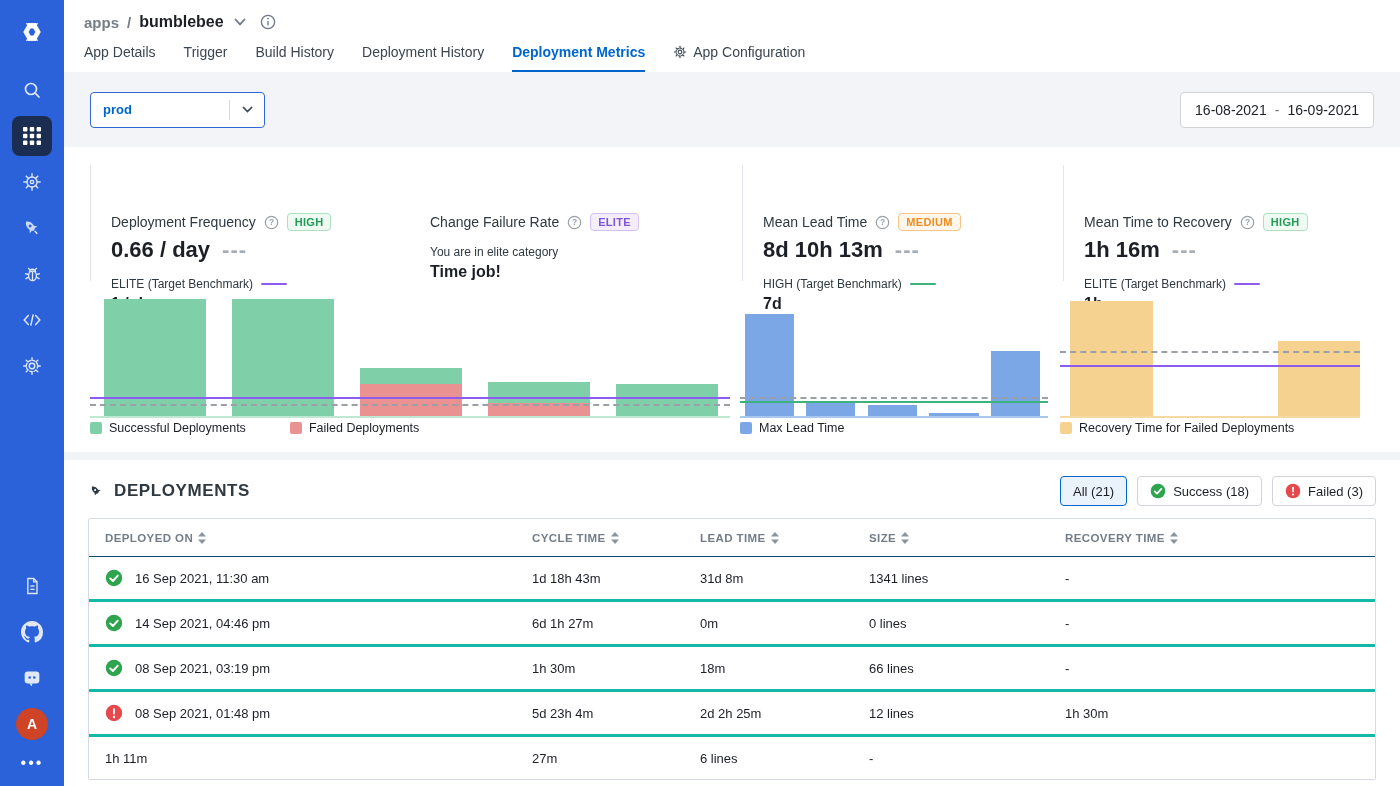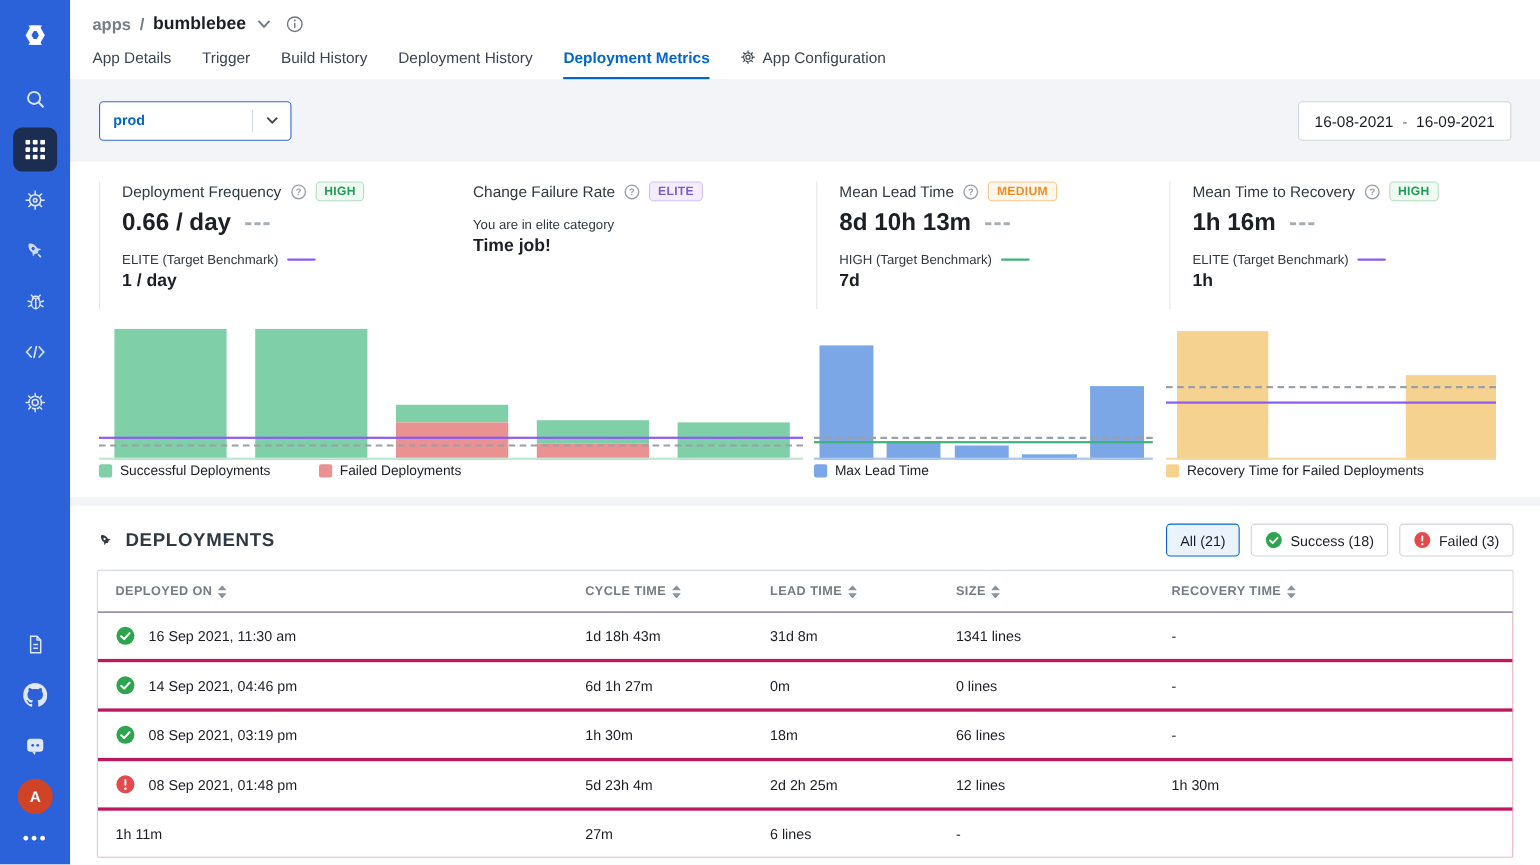--- a/index.html
+++ b/index.html
@@ -35,21 +35,21 @@
   .env-select .env-val { flex:1; padding-left:12px; color:#0066cc; font-size:13px; font-weight:700; }
   .env-select .sep { width:1px; height:20px; background:#d5dae1; }
   .env-select .chev { width:34px; display:flex; align-items:center; justify-content:center; }
   .daterange { height:36px; background:#fff; border:1px solid #d0d4d9; border-radius:4px; padding:0 14px; display:flex; align-items:center; gap:8px; font-size:14px; color:#1c1f26; cursor:pointer; }
 
   
   .metrics { background:#fff; padding:18px 26px 14px; }
   .cards { display:grid; grid-template-columns:320px 332px 321px 311px; }
   .card { padding:0 18px 0 20px; height:116px; }
   .card.bl { border-left:1px solid #e3e7ec; }
-  .card-top { display:flex; align-items:center; gap:8px; }
+  .card-top { display:flex; align-items:center; gap:8px;margin-top:48px; }
   .card-title { font-size:14px; color:#2f3941; }
   .badge { font-size:11px; font-weight:700; padding:2px 7px; border-radius:4px; border:1px solid; letter-spacing:.3px; }
   .badge.green { color:#1f9d55; background:#effaf2; border-color:#afe0bd; }
   .badge.purple { color:#7e57d6; background:#f4eefc; border-color:#d3bff2; }
   .badge.orange { color:#ef8d1e; background:#fff7ec; border-color:#f6c689; }
   .card-value { margin-top:6px; font-size:22px; font-weight:700; color:#1c1f26; display:flex; align-items:center; gap:12px; }
   .card-dashes { color:#a6adb5; font-weight:700; letter-spacing:1px; }
   .bench-label { margin-top:14px; font-size:12px; color:#2f3941; display:flex; align-items:center; gap:8px; }
   .bench-line { width:26px; height:2px; border-radius:1px; }
   .bench-value { margin-top:4px; font-size:16px; font-weight:700; }
@@ -73,21 +73,21 @@
   .dep-head { height:38px; display:flex; align-items:center; justify-content:space-between; margin-bottom:8px; }
   .dep-title { display:flex; align-items:center; gap:9px; font-size:17px; font-weight:700; letter-spacing:.6px; color:#2f3941; }
   .pills { display:flex; gap:10px; }
   .pill { height:30px; border:1px solid #d0d4d9; background:#fff; border-radius:4px; padding:0 12px; display:flex; align-items:center; gap:7px; font-size:13px; color:#1c1f26; cursor:pointer; }
   .pill.active { border-color:#0066cc; background:#eaf2fc; }
 
   .table { border:1px solid #d6dbe1; border-radius:2px; background:#fff; }
   .t-grid { display:grid; grid-template-columns:427px 168px 169px 196px 1fr; align-items:center; }
   .t-head { height:38px; border-bottom:1px solid #0c4a6e; }
   .t-hcell { display:flex; align-items:center; gap:5px; font-size:11.5px; font-weight:700; color:#747d86; letter-spacing:.4px; padding-left:16px; cursor:pointer; text-transform:uppercase; }
-  .t-body { display:flex; flex-direction:column; gap:3px; background:#be185d;justify-content:space-between; }
+  .t-body { display:flex; flex-direction:column; gap:3px; background:#14b8a6;justify-content:space-between; }
   .t-row { height:42px; background:#fff; cursor:pointer; }
   .t-cell { font-size:13px; color:#1c1f26; padding-left:16px; }
   .row-date { display:flex; align-items:center; gap:12px; }
 </style>
 </head>
 <body>
 
 <div class="app">
 
   <aside class="sidebar">

